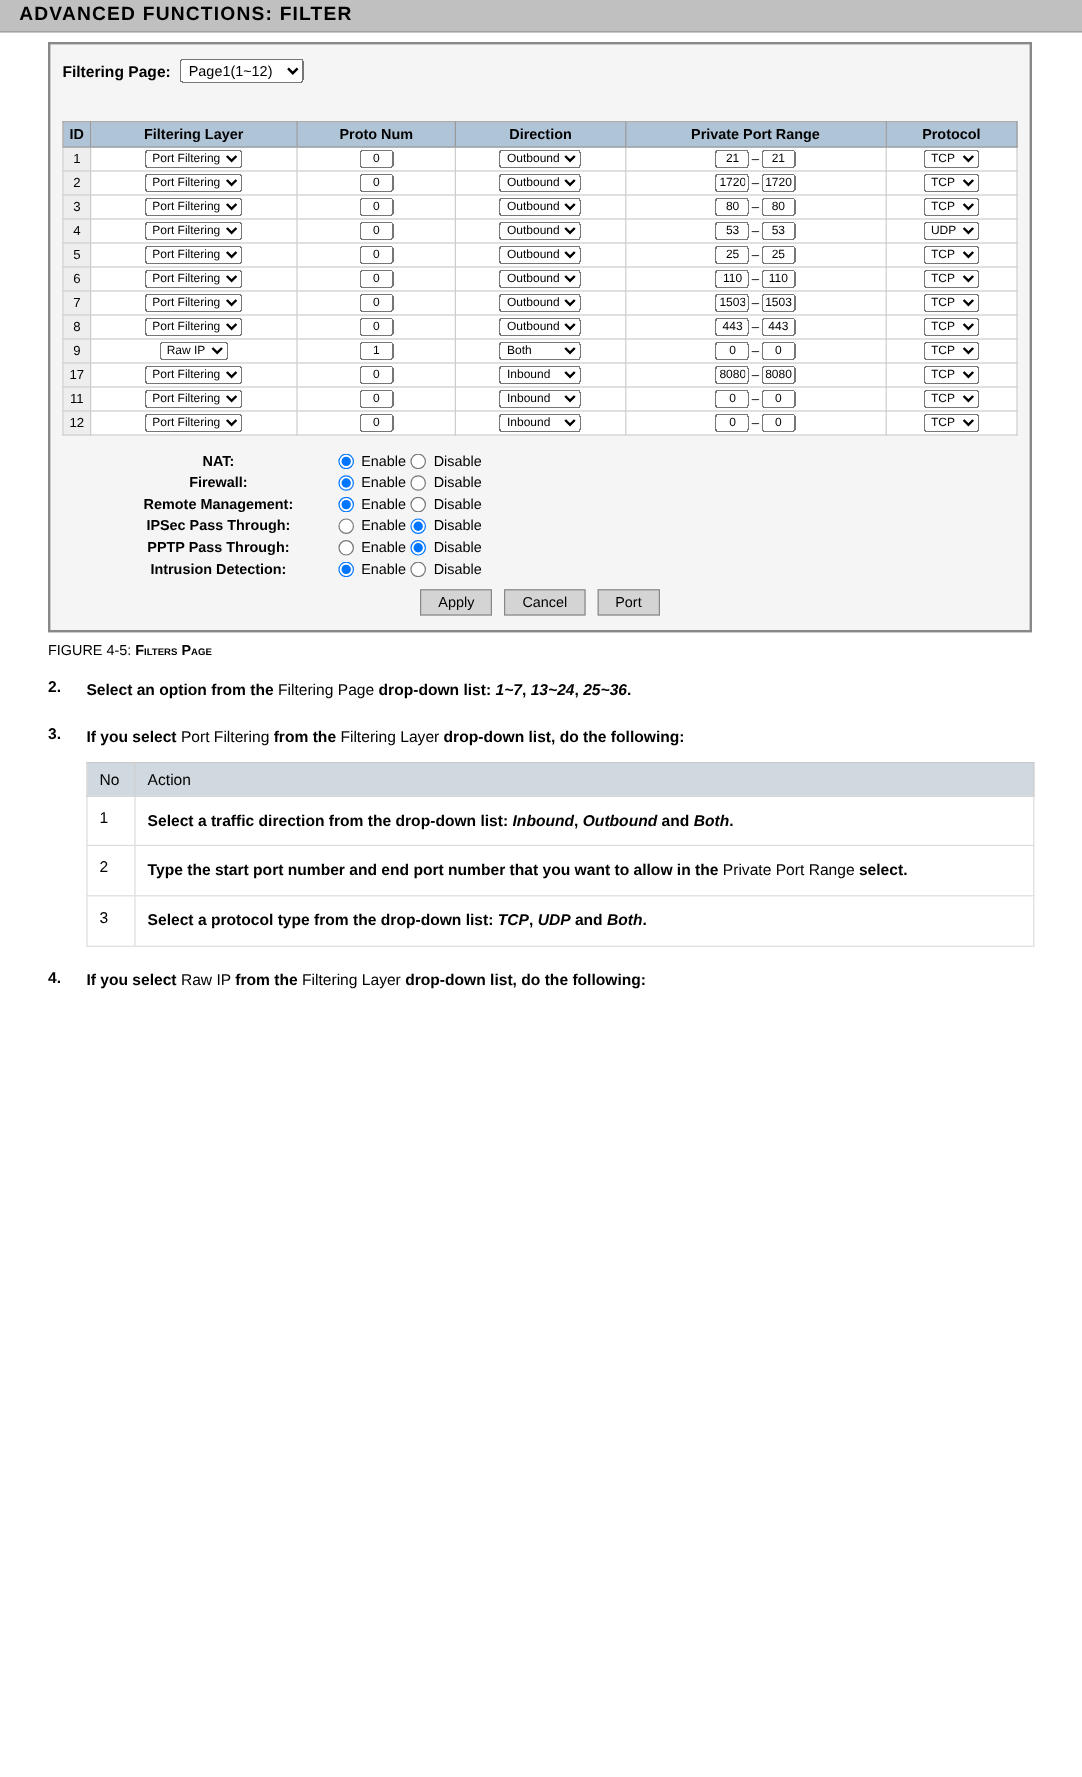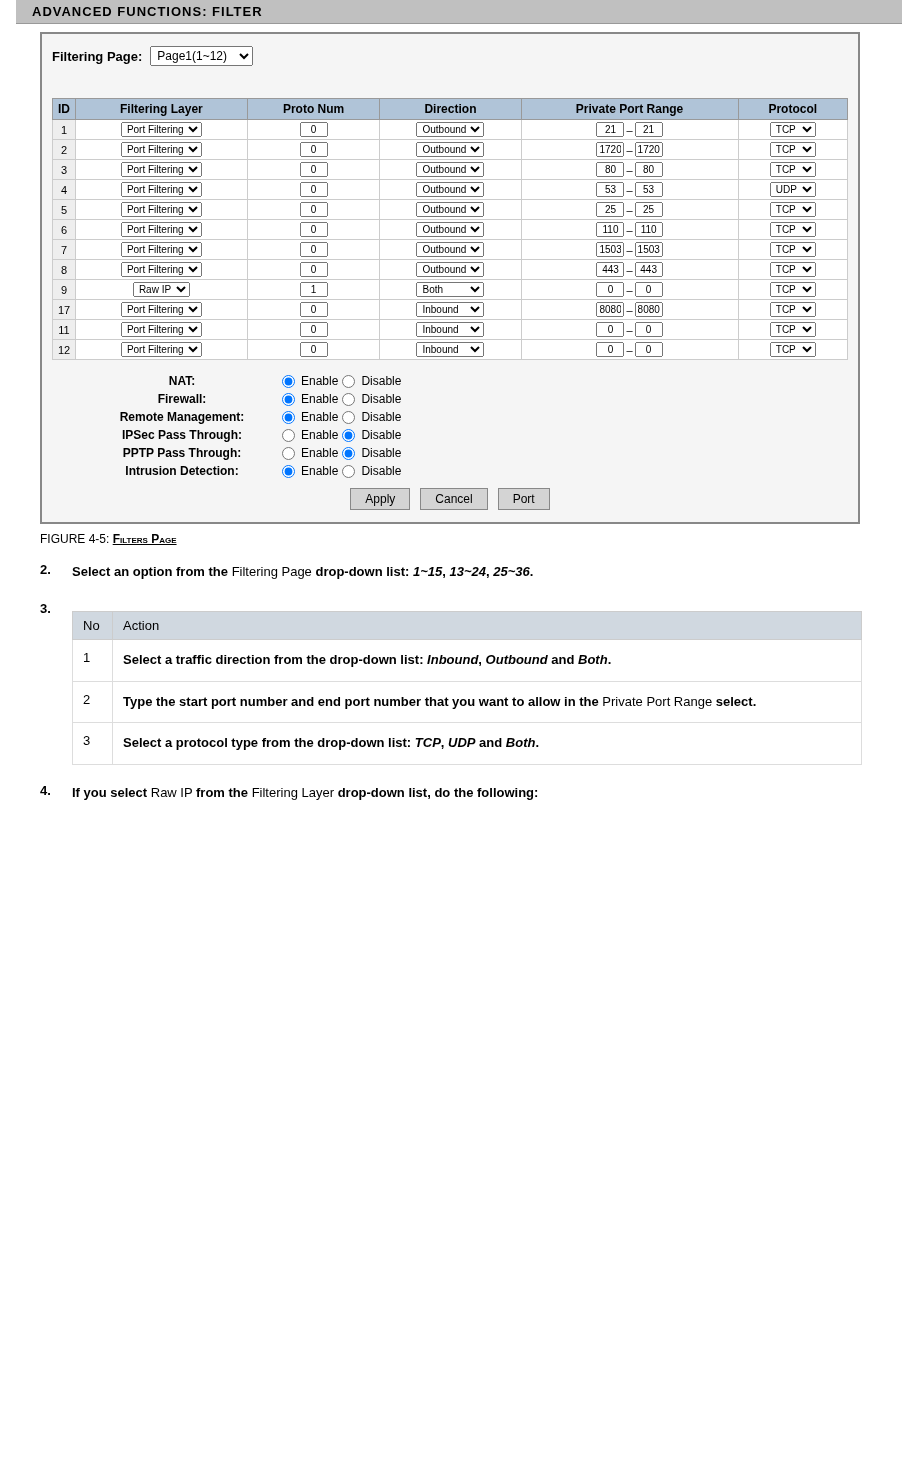--- a/index.html
+++ b/index.html
@@ -10,25 +10,24 @@
       color: #000;
       width: 902px;
       min-height: 1481px;
       padding: 0;
     }
 
     
     .page-header {
       background: #c0c0c0;
       padding: 4px 16px;
-      font-size: 13px;
+      font-size: 16px;
       font-weight: bold;
       letter-spacing: 1px;
       border-bottom: 1px solid #999;
-      margin-left: 16px;
     }
 
     .page-content {
       padding: 8px 40px;
     }
 
     
     .figure-box {
       border: 2px solid #888;
       background: #f5f5f5;
@@ -158,21 +157,20 @@
       color: #000;
     }
 
     .figure-caption span {
       font-weight: normal;
     }
 
     .figure-caption strong {
       font-weight: bold;
       font-variant: small-caps;
-      text-decoration: underline;
     }
 
     
     .step-item {
       display: flex;
       margin-bottom: 18px;
       gap: 12px;
     }
 
     .step-num {
@@ -505,27 +503,30 @@
 
   </div>
 
   <div class="figure-caption">
     <span>FIGURE 4-5: </span><strong>Filters Page</strong>
   </div>
 
   <div class="step-item">
     <span class="step-num">2.</span>
     <div class="step-text">
-      <strong>Select an option from the</strong> Filtering Page <strong>drop-down list: <em>1~15</em>, <em>13~24</em>, <em>25~36</em>.</strong>
+      <strong>Select an option from the</strong> Filtering Page <strong>drop-down list: <em>1~7</em>, <em>13~24</em>, <em>25~36</em>.</strong>
     </div>
   </div>
 
   <div class="step-item">
     <span class="step-num">3.</span>
     <div style="flex:1">
+      <div class="step-text">
+        <strong>If you select</strong> Port Filtering <strong>from the</strong> Filtering Layer <strong>drop-down list, do the following:</strong>
+      </div>
 
       <table class="inner-table" style="margin-top:10px;">
         <thead>
           <tr>
             <th>No</th>
             <th>Action</th>
           </tr>
         </thead>
         <tbody>
           <tr>

